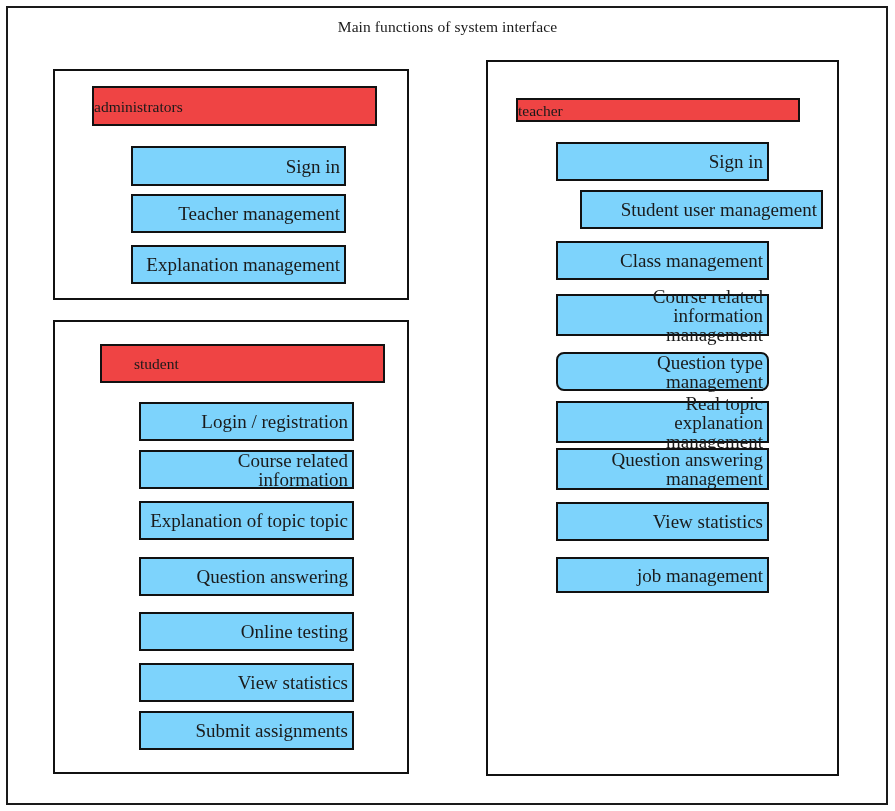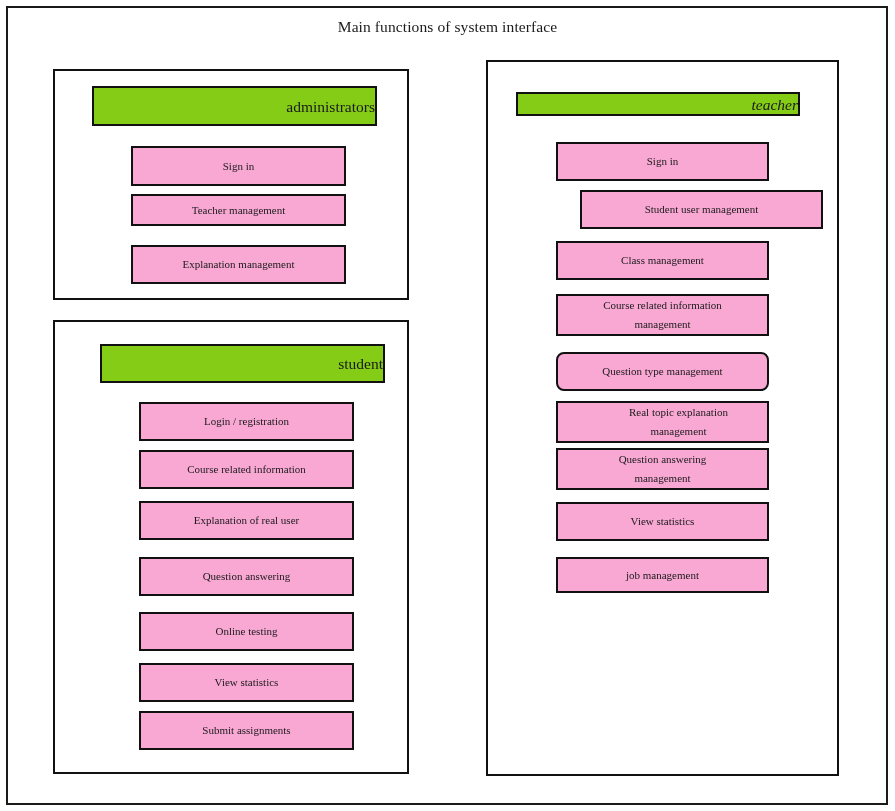--- a/index.html
+++ b/index.html
@@ -65,40 +65,40 @@
     left: 486px;
     top: 60px;
     width: 353px;
     height: 716px;
   }
   
   .role-header {
     position: absolute;
     border: 2.4px solid #111111;
     box-sizing: border-box;
-    background: #84cc16;
+    background: #ef4444;
+    display: flex;
+    align-items: center;
+    justify-content: center;
+    text-align: left;
+    font-size: 15.5px;
+    line-height: 17px;
+    color: #1a1a1a;
+  }
+  
+  .fn-box {
+    position: absolute;
+    border: 2.4px solid #111111;
+    box-sizing: border-box;
+    background: #7dd3fc;
     display: flex;
     align-items: center;
     justify-content: center;
     text-align: right;
-    font-size: 15.5px;
-    line-height: 17px;
-    color: #1a1a1a;
-  }
-  
-  .fn-box {
-    position: absolute;
-    border: 2.4px solid #111111;
-    box-sizing: border-box;
-    background: #f9a8d4;
-    display: flex;
-    align-items: center;
-    justify-content: center;
-    text-align: center;
-    font-size: 11px;
+    font-size: 19px;
     line-height: 19px;
     color: #1a1a1a;
     padding: 0 4px;
   }
   .fn-box.two-line {
     line-height: 19px;
   }
   .fn-label {
     display: block;
     width: 100%;
@@ -117,65 +117,65 @@
   <div class="group" id="group-administrators"></div>
 
   <div class="role-header" style="left:92px; top:86px; width:285px; height:40px;">
     <span class="fn-label">administrators</span>
   </div>
 
   <div class="fn-box" style="left:131px; top:146px; width:215px; height:40px;">
     <span class="fn-label">Sign in</span>
   </div>
 
-  <div class="fn-box" style="left:131px; top:194px; width:215px; height:32px;">
+  <div class="fn-box" style="left:131px; top:194px; width:215px; height:39px;">
     <span class="fn-label">Teacher management</span>
   </div>
 
   <div class="fn-box" style="left:131px; top:245px; width:215px; height:39px;">
     <span class="fn-label">Explanation management</span>
   </div>
 
   <div class="group" id="group-student"></div>
 
-  <div class="role-header" style="left:100px; top:344px; width:285px; height:39px;">
+  <div class="role-header" style="left:100px; top:344px; width:285px; height:39px;padding-left:32px;">
     <span class="fn-label">student</span>
   </div>
 
   <div class="fn-box" style="left:139px; top:402px; width:215px; height:39px;">
     <span class="fn-label">Login / registration</span>
   </div>
 
   <div class="fn-box" style="left:139px; top:450px; width:215px; height:39px;">
     <span class="fn-label">Course related information</span>
   </div>
 
   <div class="fn-box" style="left:139px; top:501px; width:215px; height:39px;">
-    <span class="fn-label">Explanation of real user</span>
+    <span class="fn-label">Explanation of topic topic</span>
   </div>
 
   <div class="fn-box" style="left:139px; top:557px; width:215px; height:39px;">
     <span class="fn-label">Question answering</span>
   </div>
 
   <div class="fn-box" style="left:139px; top:612px; width:215px; height:39px;">
     <span class="fn-label">Online testing</span>
   </div>
 
   <div class="fn-box" style="left:139px; top:663px; width:215px; height:39px;">
     <span class="fn-label">View statistics</span>
   </div>
 
   <div class="fn-box" style="left:139px; top:711px; width:215px; height:39px;">
     <span class="fn-label">Submit assignments</span>
   </div>
 
   <div class="group" id="group-teacher"></div>
 
-  <div class="role-header" style="left:516px; top:92px; width:284px; height:24px;font-style:italic;">
+  <div class="role-header" style="left:516px; top:98px; width:284px; height:24px;">
     <span class="fn-label">teacher</span>
   </div>
 
   <div class="fn-box" style="left:556px; top:142px; width:213px; height:39px;">
     <span class="fn-label">Sign in</span>
   </div>
 
   <div class="fn-box" style="left:580px; top:190px; width:243px; height:39px;">
     <span class="fn-label">Student user management</span>
   </div>

